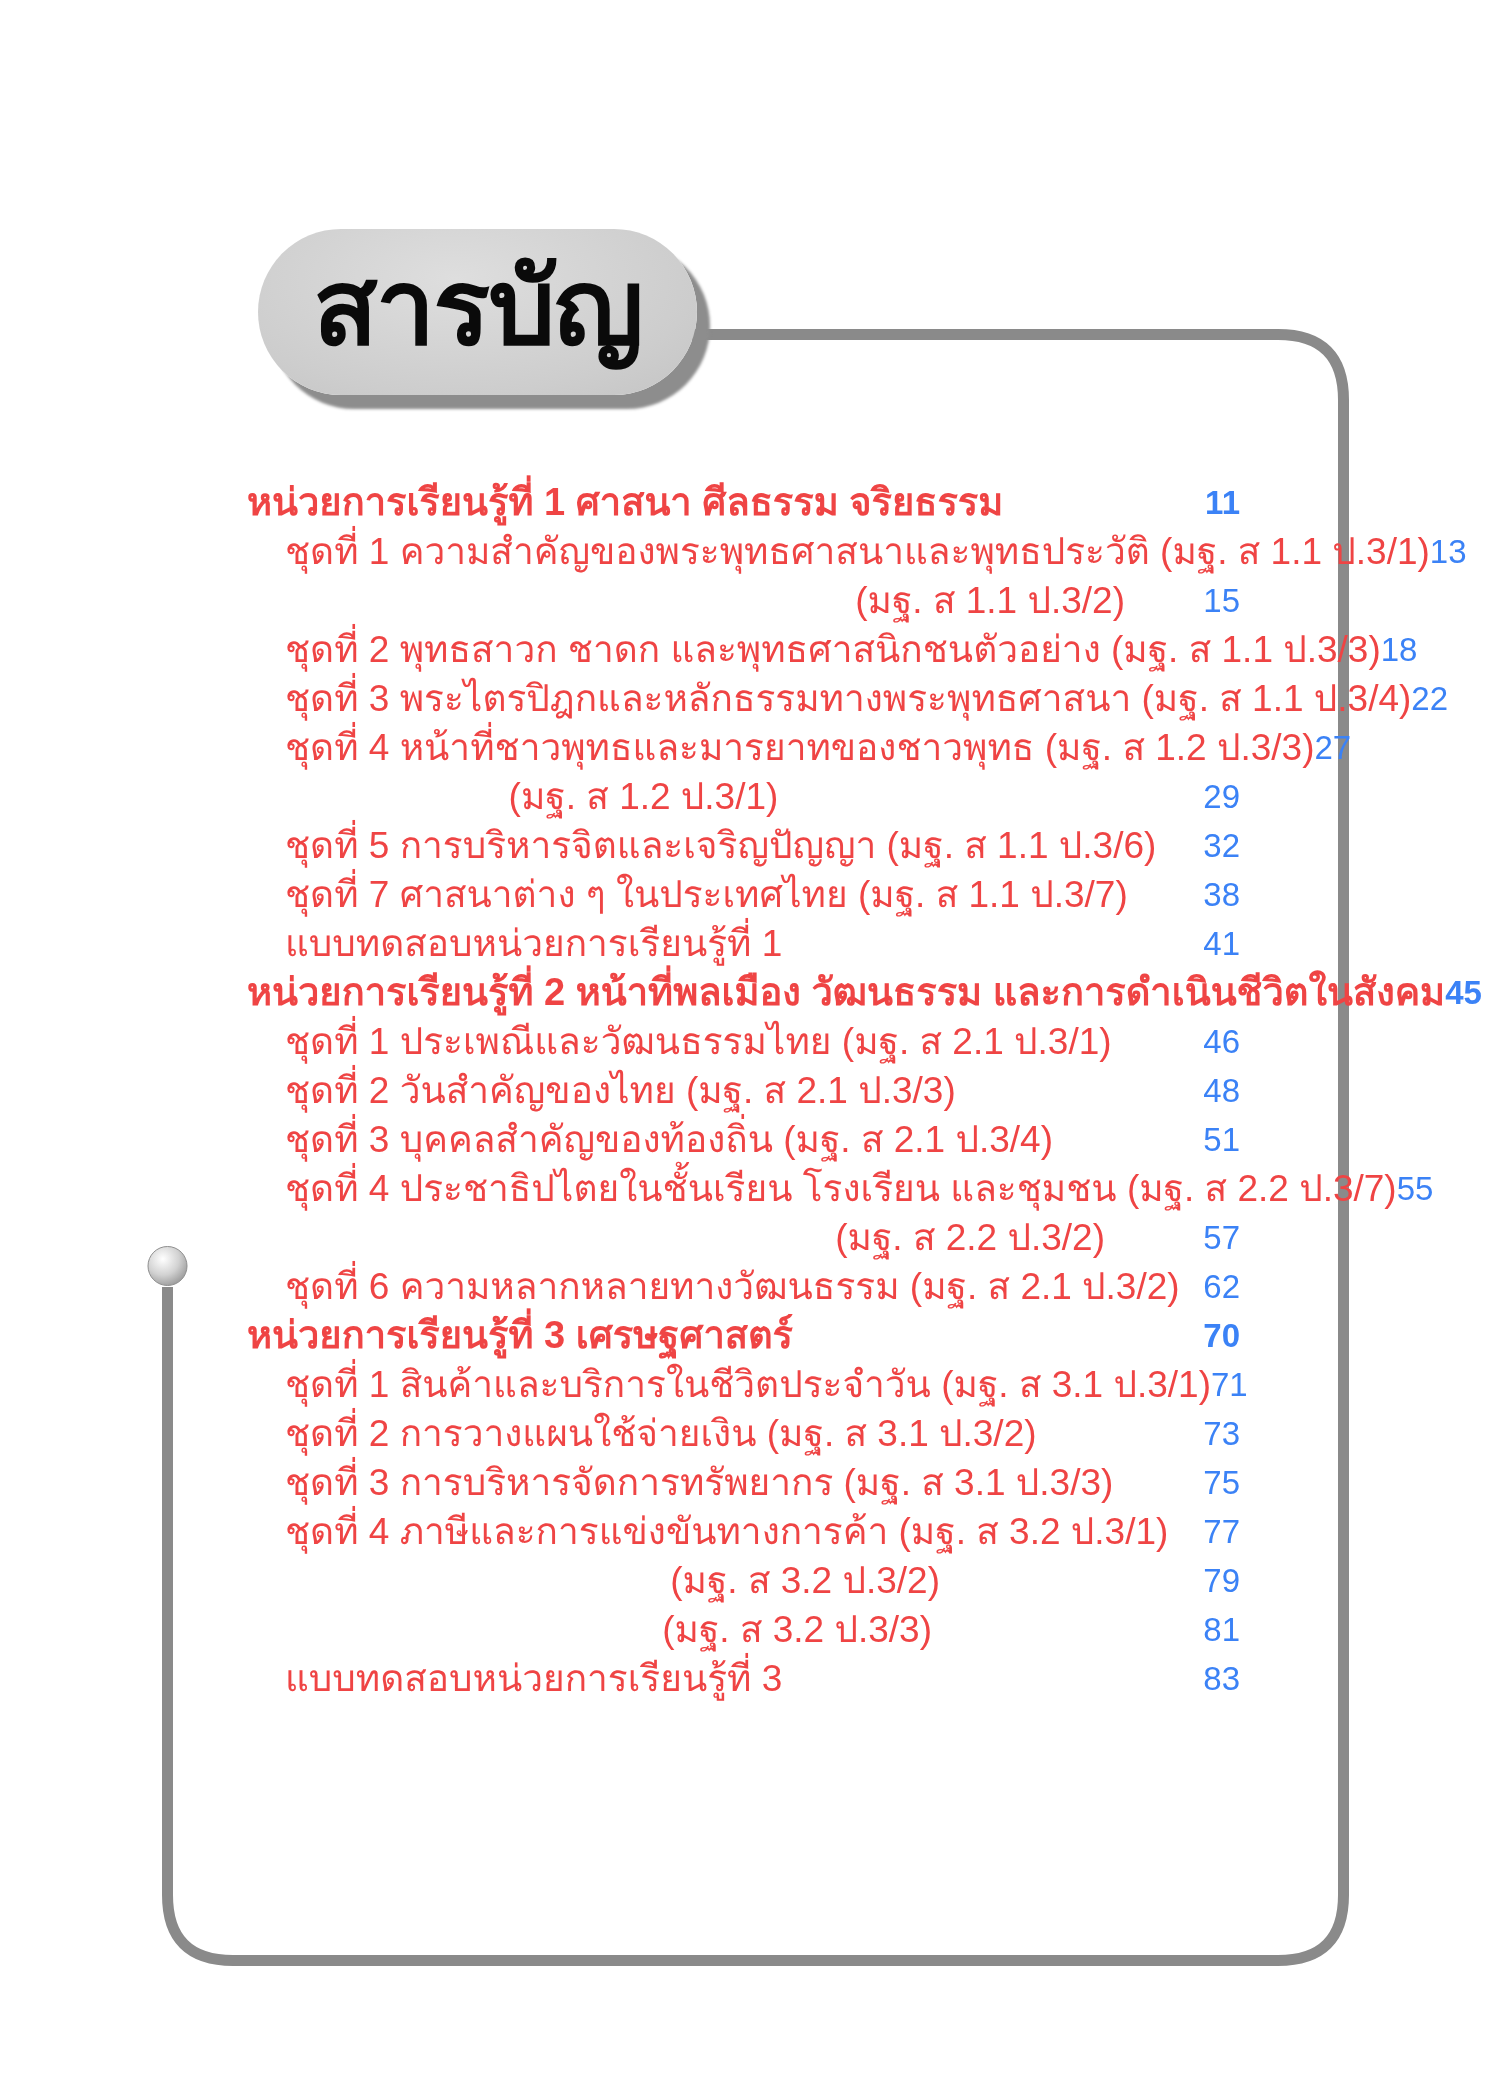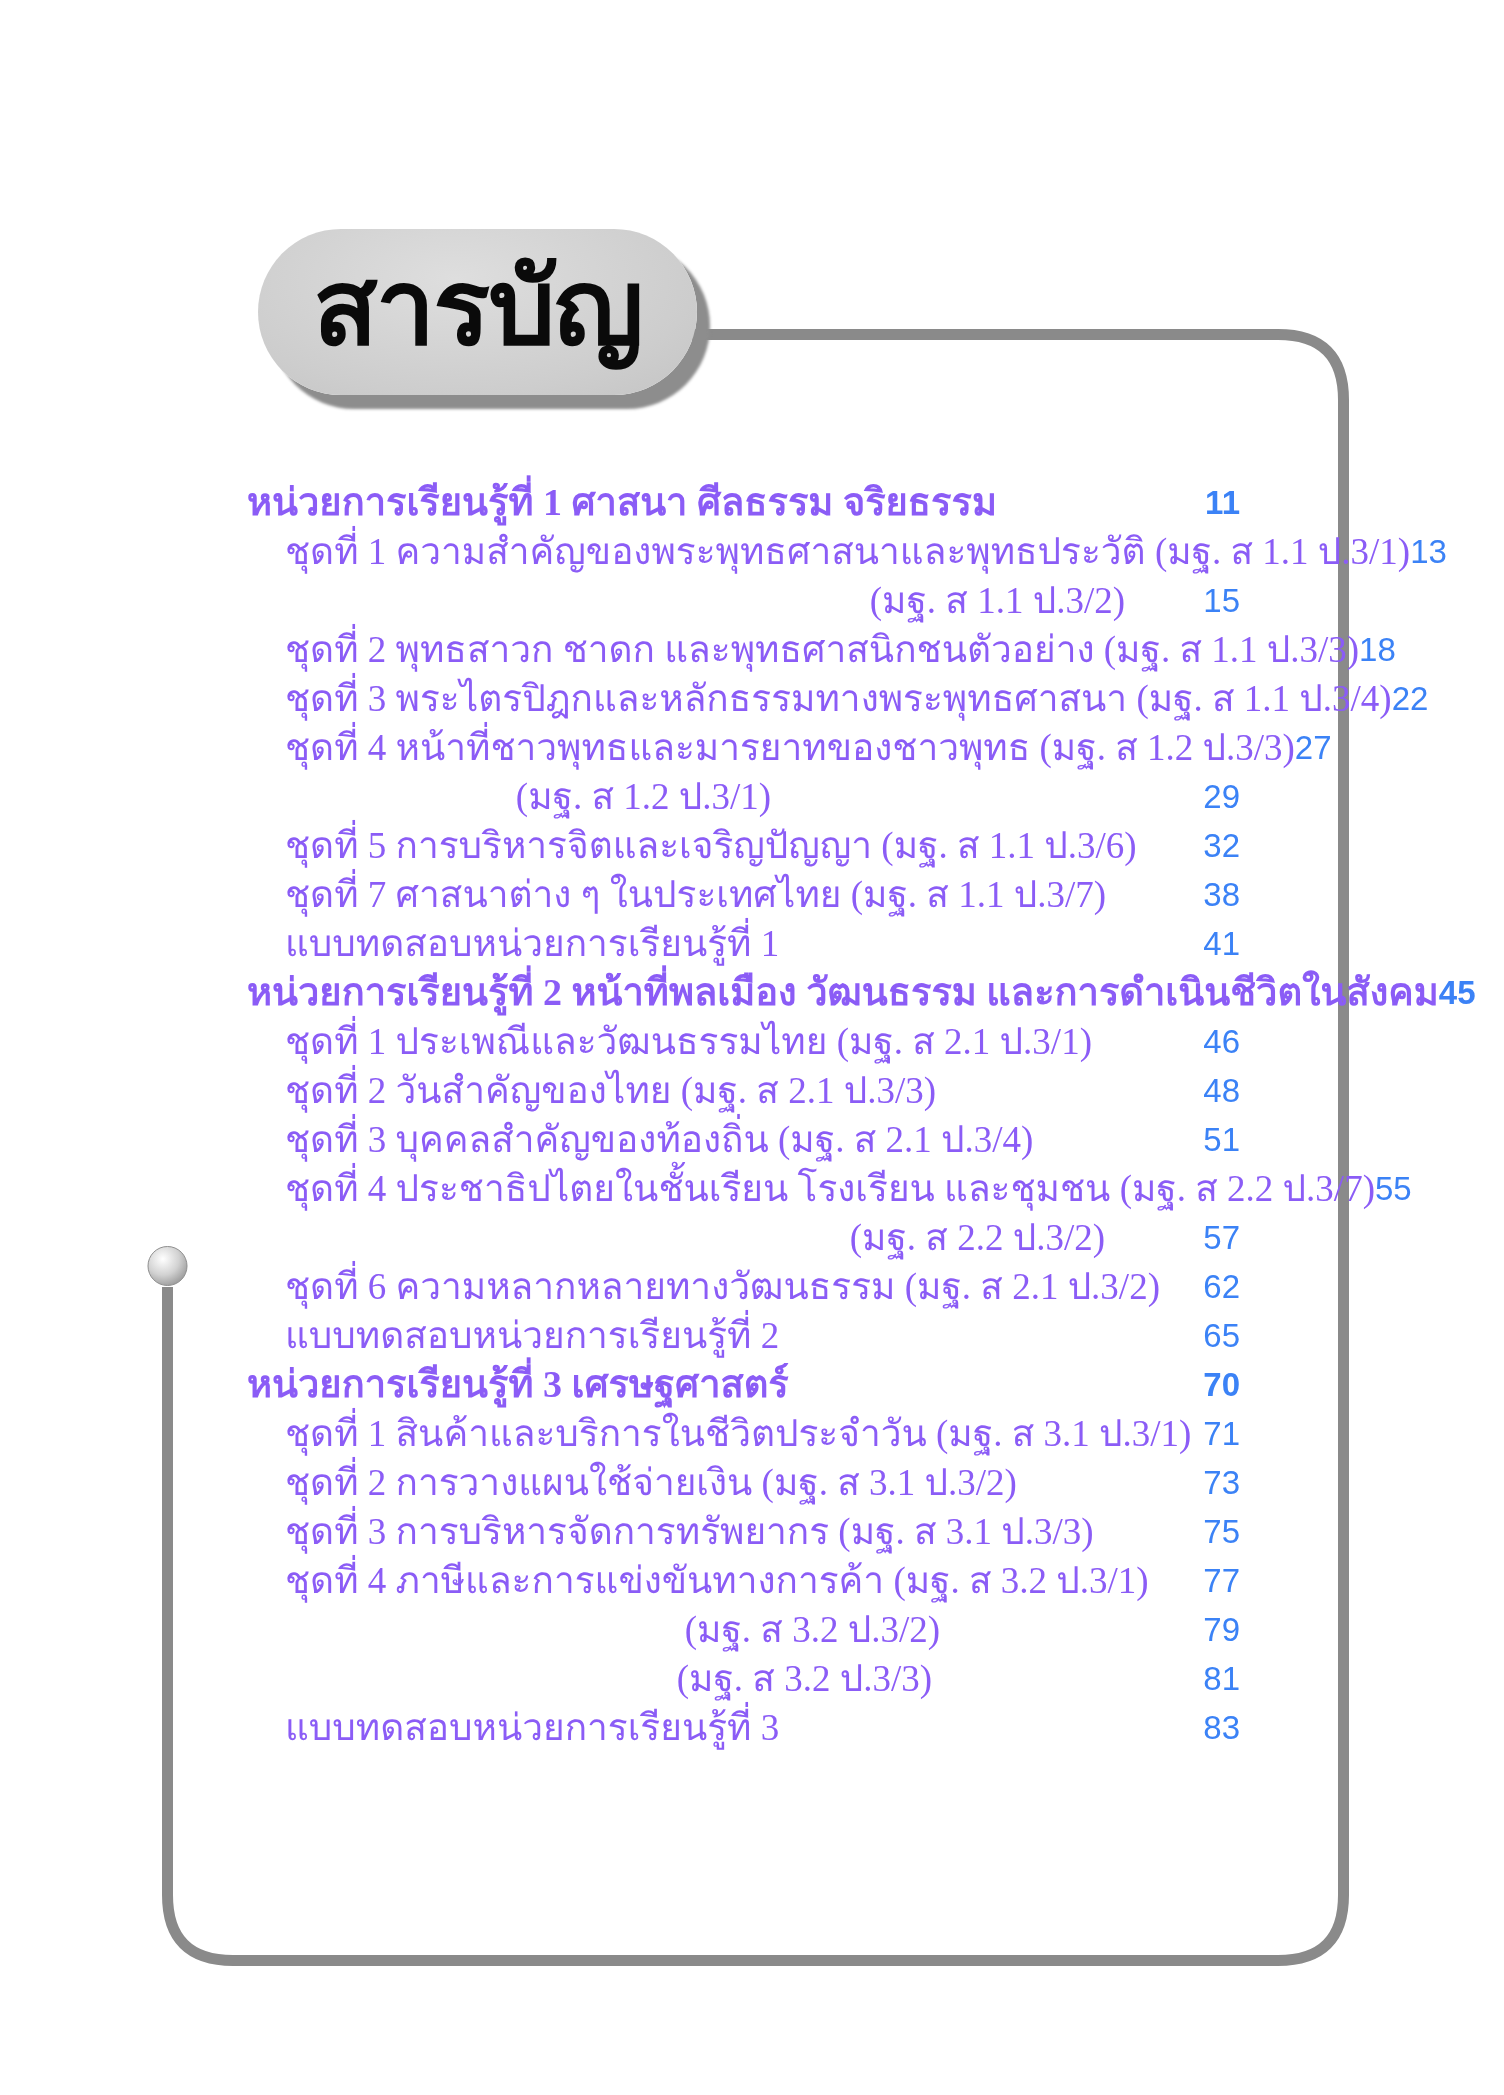--- a/index.html
+++ b/index.html
@@ -27,21 +27,21 @@
     padding-bottom:10px;letter-spacing:-2px;color:#0a0a0a;
   }
   
   #toc{
     position:absolute;left:247px;top:478px;width:993px;z-index:3;
   }
   .section + .section{}
   .row{display:flex;height:49px;}
   .row .label{
     flex:1;white-space:nowrap;
-    font-size:37px;line-height:49px;color:#8b5cf6;font-family:Liberation Serif, serif;
+    font-size:37px;line-height:49px;color:#ef4444;
   }
   .row .pagenum{
     width:70px;text-align:right;
     font-size:33px;line-height:49px;color:#3b82f6;
     font-family:Liberation Sans, sans-serif;
   }
   .row.heading .label{font-weight:bold;font-size:38px;}
   .row.heading .pagenum{font-weight:bold;}
   .row.entry .label{padding-left:38px;}
   .row.cont .label{text-align:right;padding-left:0;}
@@ -140,24 +140,20 @@
         <span class="pagenum">55</span>
       </div>
       <div class="row cont g65">
         <span class="label">(มฐ. ส 2.2 ป.3/2)</span>
         <span class="pagenum">57</span>
       </div>
       <div class="row entry">
         <span class="label">ชุดที่ 6  ความหลากหลายทางวัฒนธรรม (มฐ. ส 2.1 ป.3/2)</span>
         <span class="pagenum">62</span>
       </div>
-      <div class="row entry">
-        <span class="label">แบบทดสอบหน่วยการเรียนรู้ที่ 2</span>
-        <span class="pagenum">65</span>
-      </div>
     </div>
 
     <div class="section">
       <div class="row heading">
         <span class="label">หน่วยการเรียนรู้ที่ 3 เศรษฐศาสตร์</span>
         <span class="pagenum">70</span>
       </div>
       <div class="row entry">
         <span class="label">ชุดที่ 1  สินค้าและบริการในชีวิตประจำวัน (มฐ. ส 3.1 ป.3/1)</span>
         <span class="pagenum">71</span>

